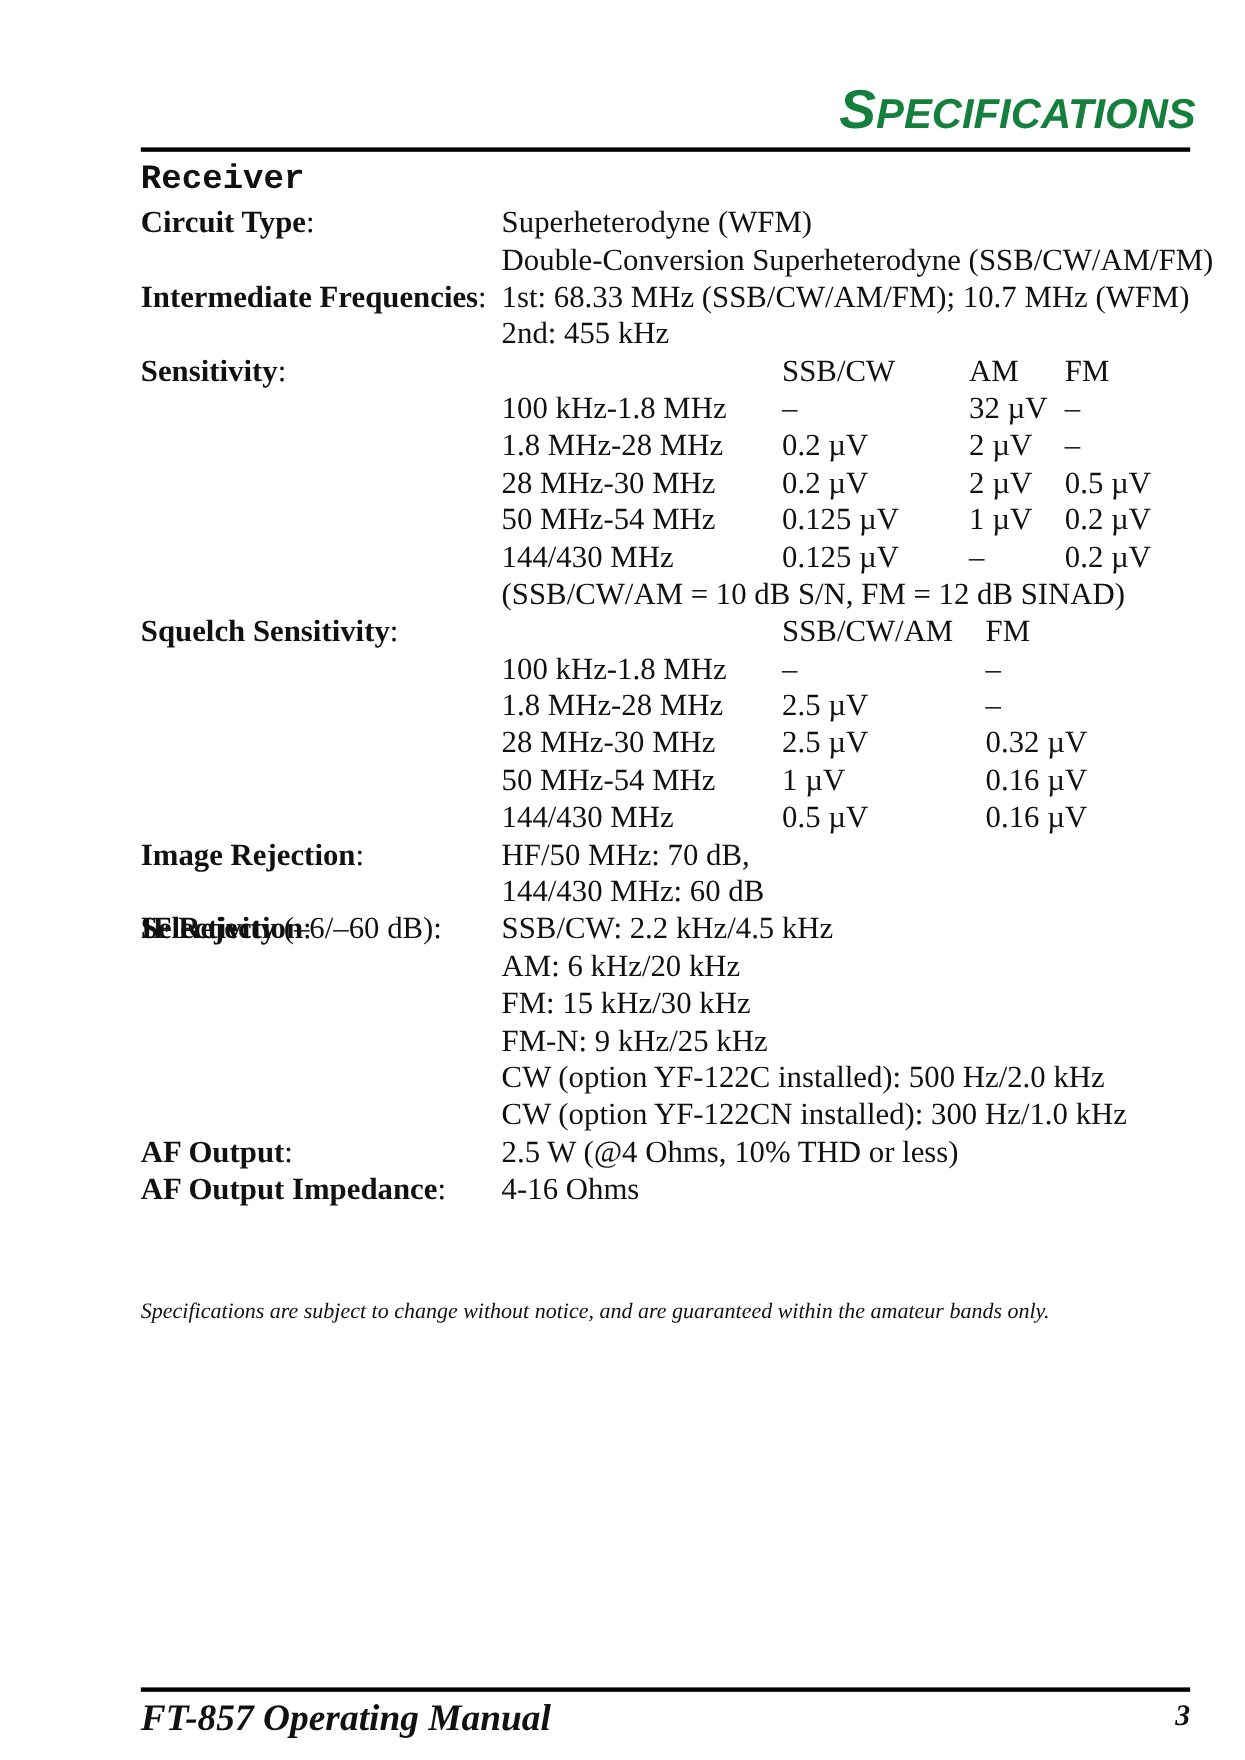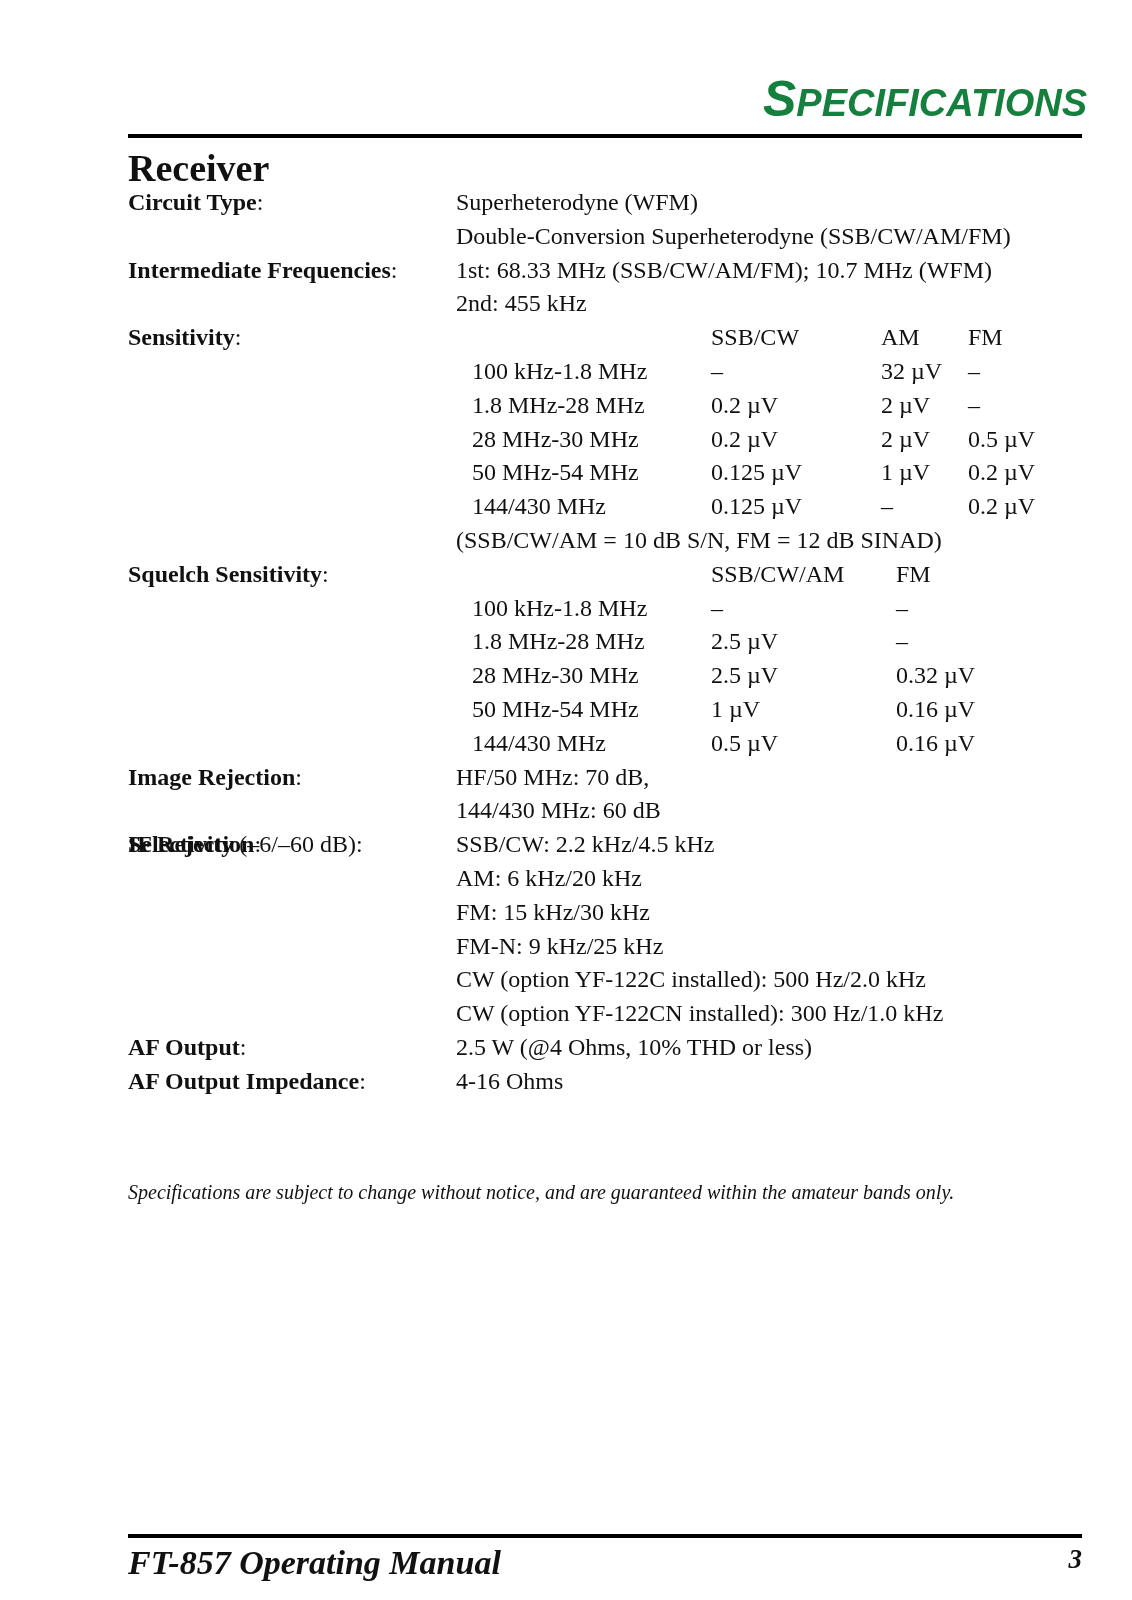--- a/index.html
+++ b/index.html
@@ -6,31 +6,31 @@
   body { width: 1132px; height: 1600px; position: relative; overflow: hidden; color: #111111; }
   .page-header-title {
     position: absolute; right: 45px; top: 70px;
     font-family: "Liberation Sans", sans-serif; font-weight: bold; font-style: italic;
     font-size: 38px; letter-spacing: 0px; color: #15803d;
   }
   .page-header-title .big { font-size: 50px; }
   .rule-top { position: absolute; left: 128px; width: 954px; top: 134px; height: 4px; background: #000; }
   .section-title {
     position: absolute; left: 128px; top: 146px;
-    font-family: Liberation Serif, serif; font-weight: bold; font-size: 38px; color: #111;
+    font-family: Liberation Mono, monospace; font-weight: bold; font-size: 31px; color: #111;
   }
   .spec-list { position: absolute; left: 128px; top: 186px; width: 954px; }
-  .row { position: relative; font-family: "Liberation Serif", serif; font-size: 24px; line-height: 33.8px; }
+  .row { position: relative; font-family: "Liberation Serif", serif; font-size: 28px; line-height: 33.8px; }
   .label { position: absolute; left: 0; top: 0; white-space: nowrap; }
   .label b { font-weight: bold; }
   .value { margin-left: 328px; white-space: nowrap; }
   .line { height: 33.8px; white-space: nowrap; }
   .tbl { position: relative; height: 33.8px; white-space: nowrap; }
   .tbl span { position: absolute; top: 0; }
-  .c0 { left: 0; margin-left: 16px; }
+  .c0 { left: 0; }
   .c1 { left: 255px; }
   .c2 { left: 425px; }
   .c3 { left: 512px; }
   .s1 { left: 255px; }
   .s2 { left: 440px; }
   .note {
     position: absolute; left: 128px; top: 1176px; width: 954px;
     font-family: "Liberation Serif", serif; font-style: italic; font-size: 20px; line-height: 33.8px;
   }
   .rule-bottom { position: absolute; left: 128px; width: 954px; top: 1534px; height: 4px; background: #000; }

